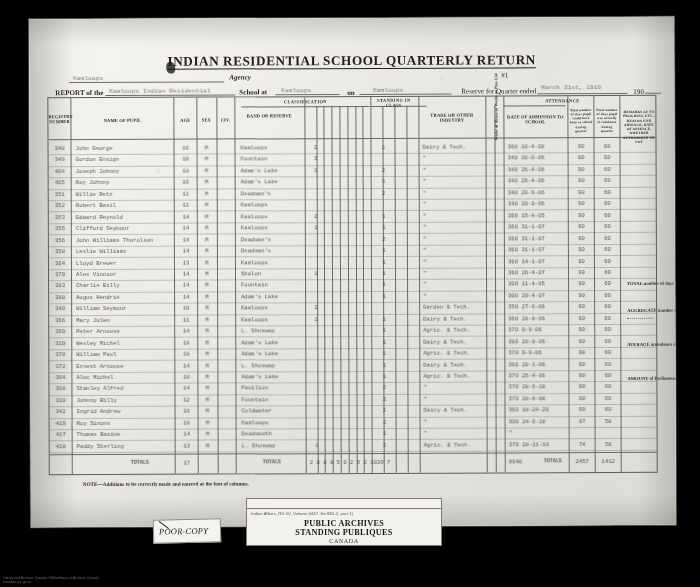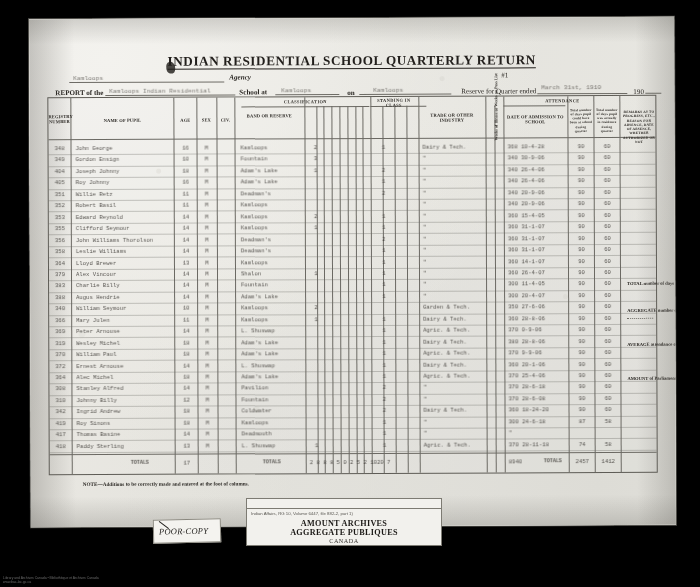--- a/index.html
+++ b/index.html
@@ -661,22 +661,22 @@
   </div>
 
   <div id="poorcopy">
     <i class="strike"></i>
     <span>POOR-COPY</span>
   </div>
 
   <div id="archivetab"></div>
   <div id="archivebox">
     <div class="cite">Indian Affairs, RG 10, Volume 6447, file 882-2, part 1)</div>
-    <div class="a1">AMOUNT ARCHIVES</div>
-    <div class="a2">AGGREGATE PUBLIQUES</div>
+    <div class="a1">PUBLIC ARCHIVES</div>
+    <div class="a2">STANDING PUBLIQUES</div>
     <div class="a3">CANADA</div>
   </div>
 
   <div id="footercredit">
     <div>Library and Archives Canada  •  Bibliothèque et Archives Canada</div>
     <div>www.bac-lac.gc.ca</div>
   </div>
 
 </div>
 

